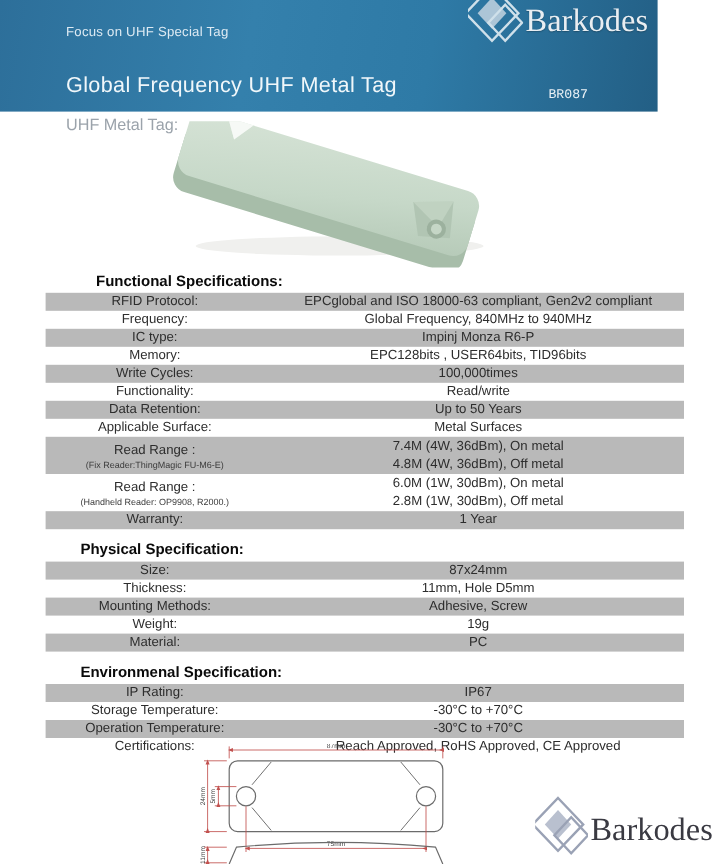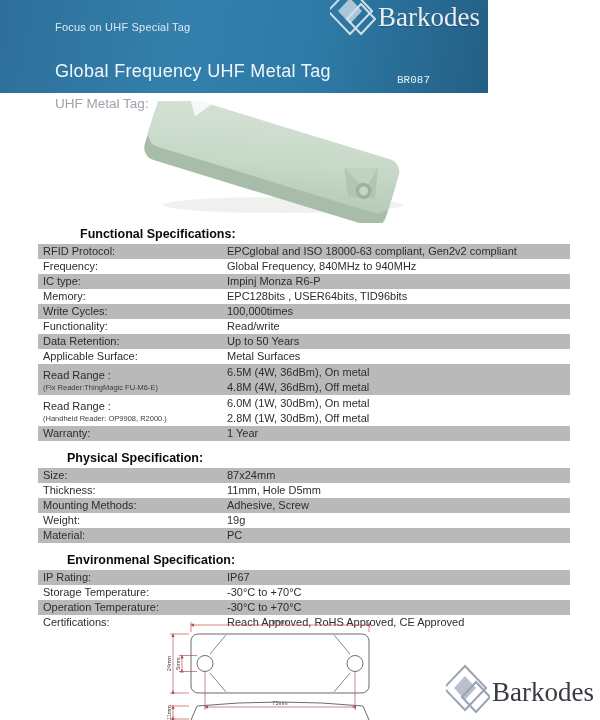--- a/index.html
+++ b/index.html
@@ -1,39 +1,39 @@
 <!DOCTYPE html>
 <html><head>
 <meta charset="utf-8">
 <style>
   html,body{margin:0;padding:0;background:#fff;}
   .page{position:relative;width:600px;height:720px;background:#fff;overflow:hidden;
         font-family:"Liberation Sans",sans-serif;}
 
   
-  .hdr{position:absolute;top:0;left:0;width:488px;height:93px;
+  .hdr{position:absolute;top:0;left:0;width:548px;height:93px;
        background:linear-gradient(100deg,#2d6f9a 0%,#3480ac 38%,#2e7aa6 65%,#235f85 100%);}
   .hdr-tagline{position:absolute;left:55px;top:21px;font-size:11px;color:#ddeaf3;letter-spacing:.2px;}
   .hdr-title{position:absolute;left:55px;top:61px;font-size:18px;
              color:#f0f7fa;letter-spacing:.3px;}
   .hdr-model{position:absolute;right:58px;top:74px;font-size:11px;color:#e8f0f5;font-family:Liberation Mono, monospace;}
   .hdr-logo{position:absolute;right:8px;top:-6px;display:flex;align-items:center;}
   .hdr-logo .logo-text{font-family:"Liberation Serif",serif;font-size:27px;color:#e9eef2;
                        text-shadow:0 1px 1px rgba(0,0,0,.25);margin-left:2px;}
 
   
   .content{position:absolute;top:93px;left:0;width:589px;}
   .product-label{margin:3px 0 0 55px;font-size:13.5px;color:#9ba3ab;height:15px;}
   .product-photo{margin:-10px 0 0 118px;width:310px;height:122px;}
 
   .sec-heading{margin:4px 0 3px 40px;font-size:12.5px;font-weight:bold;color:#0a0a0a;
                font-family:"Liberation Sans",sans-serif;padding-left:40px;}
   .sec-heading.gap{margin-top:10px;margin-left:27px;}
   .spec-table{margin-left:38px;width:532px;}
-  .spec-row{display:flex;min-height:15px;font-size:11px;line-height:15px;color:#2d2d2d;}
+  .spec-row{display:flex;min-height:15px;font-size:11px;line-height:15px;color:#2d2d2d;text-align:center;}
   .spec-row.shaded{background:#b9b9b9;}
   .spec-row.tall{min-height:31px;}
   .label-cell{width:172px;padding-left:5px;display:flex;flex-direction:column;justify-content:center;}
   .label-cell .sub{font-size:7.5px;line-height:9px;color:#3c3c3c;}
   .value-cell{flex:1;display:flex;flex-direction:column;justify-content:center;padding-left:12px;}
   .vline{line-height:15px;}
 
   
   .bottom{position:absolute;top:620px;left:0;width:600px;height:100px;}
   .tech-drawing{position:absolute;left:148px;top:0;}
@@ -155,21 +155,21 @@
             <div class="value-cell">
               <div class="vline">Metal Surfaces</div>
             </div>
           </div>
           <div class="spec-row shaded tall">
             <div class="label-cell">
               <span>Read Range :</span>
               <span class="sub">(Fix Reader:ThingMagic FU-M6-E)</span>
             </div>
             <div class="value-cell">
-              <div class="vline">6.5M (4W, 36dBm),  On metal</div>
+              <div class="vline">7.4M (4W, 36dBm),  On metal</div>
               <div class="vline">4.8M (4W, 36dBm),  Off metal</div>
             </div>
           </div>
           <div class="spec-row tall">
             <div class="label-cell">
               <span>Read Range :</span>
               <span class="sub">(Handheld Reader:  OP9908, R2000.)</span>
             </div>
             <div class="value-cell">
               <div class="vline">6.0M (1W, 30dBm),  On metal</div>

